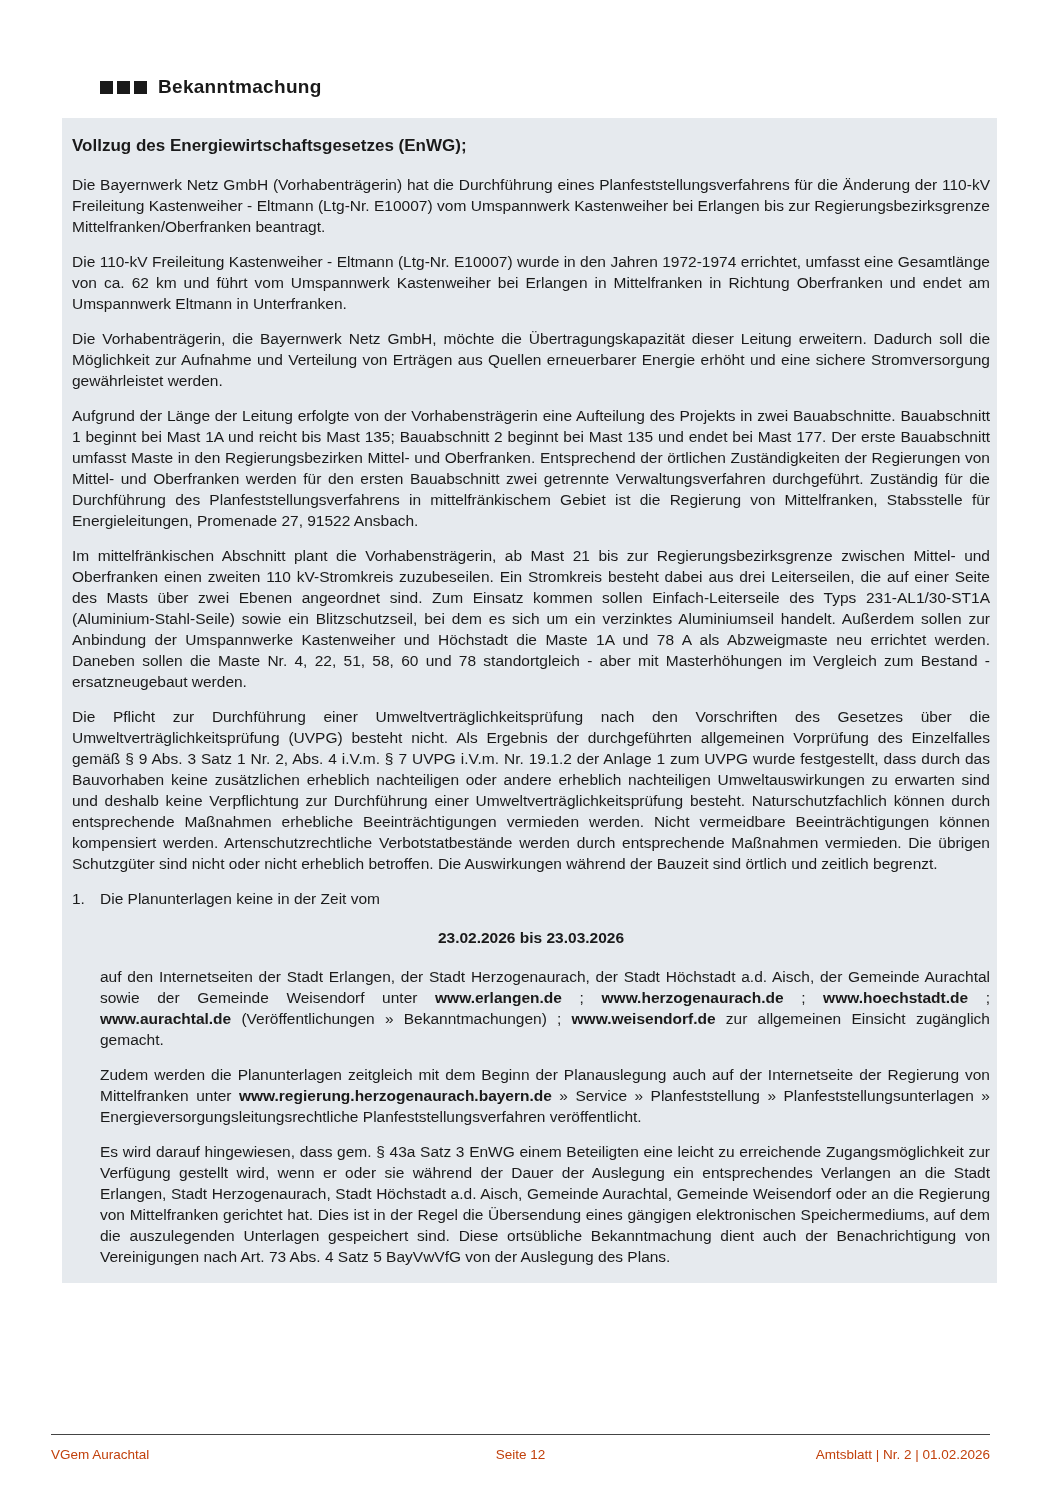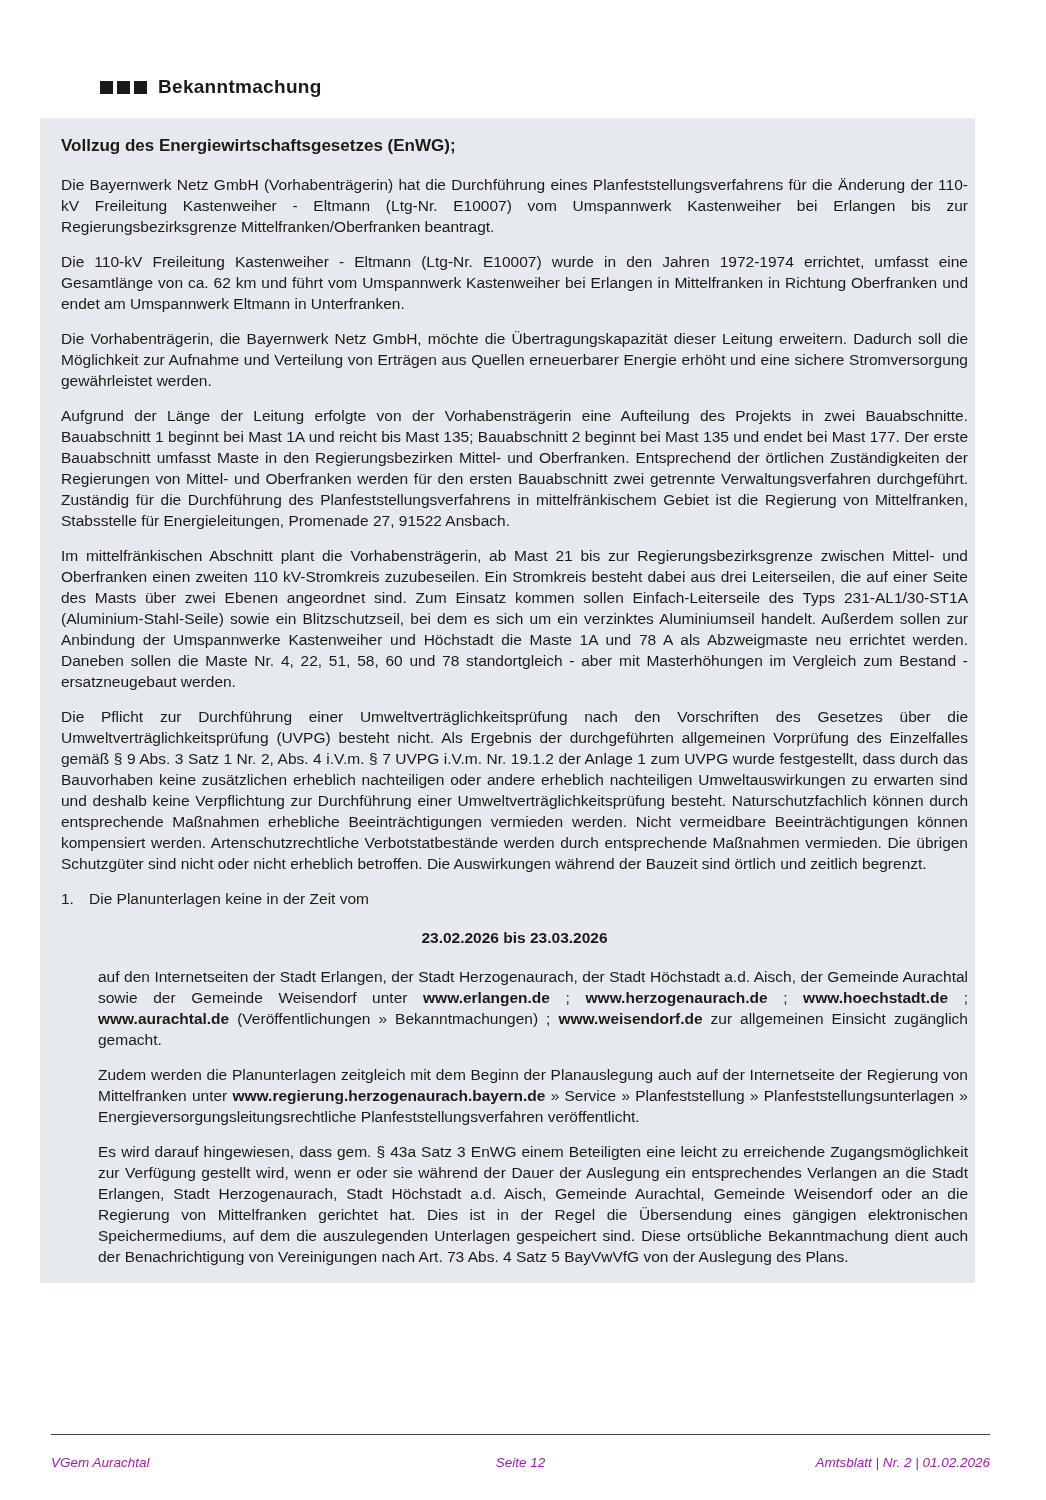--- a/index.html
+++ b/index.html
@@ -12,47 +12,47 @@
   .doc-header {
     position:absolute; top:76px; left:55px;
     display:flex; align-items:center; gap:11px;margin-left:45px;
   }
   .squares { display:flex; gap:4px; align-items:center; }
   .sq { width:13px; height:13px; background:#1a1a1a; display:inline-block; }
   .doc-header h1 {
     margin:0; font-size:19px; font-weight:bold; letter-spacing:0.3px;
   }
   .notice-box {
-    position:absolute; top:118px; left:40px; width:935px;
-    box-sizing:border-box; padding:15px 7px 16px 21px;
+    position:absolute; top:118px; left:62px; width:935px;
+    box-sizing:border-box; padding:15px 7px 16px 10px;
     background:#e6eaee;
   }
   .notice-title { margin:0 0 16px 0; }
   .notice-title p {
     margin:0; font-weight:bold; font-size:17px; line-height:25px;
     text-align:justify;
   }
   .body-p {
     margin:0 0 14px 0; font-size:15.5px; line-height:21px;
     text-align:justify;
   }
   .body-p b { font-weight:bold; }
   .list-row { display:flex; margin:0 0 0 0; font-size:15.5px; line-height:21px; }
   .list-row .num { flex:0 0 28px; }
   .date-line {
     margin:18px 0; text-align:center; font-weight:bold; font-size:15.5px;
     line-height:21px;
   }
-  .indent { margin-left:37px; }
+  .indent { margin-left:28px; }
   .indent.first-sub { margin-top:0; }
   .body-p:last-child { margin-bottom:0; }
   .page-footer {
     position:absolute; top:1434px; left:51px; width:939px;
-    border-top:1px solid #444444; padding-top:20px;
-    display:flex; font-size:13.5px; color:#a21caf;font-style:italic;
+    border-top:1px solid #444444; padding-top:12px;
+    display:flex; font-size:13.5px; color:#c2410c;
   }
   .page-footer .fl { flex:1; text-align:left; }
   .page-footer .fc { flex:1; text-align:center; }
   .page-footer .fr { flex:1; text-align:right; }
 </style>
 </head>
 <body style="color: rgb(26, 26, 26);">
 
 <div>
 

